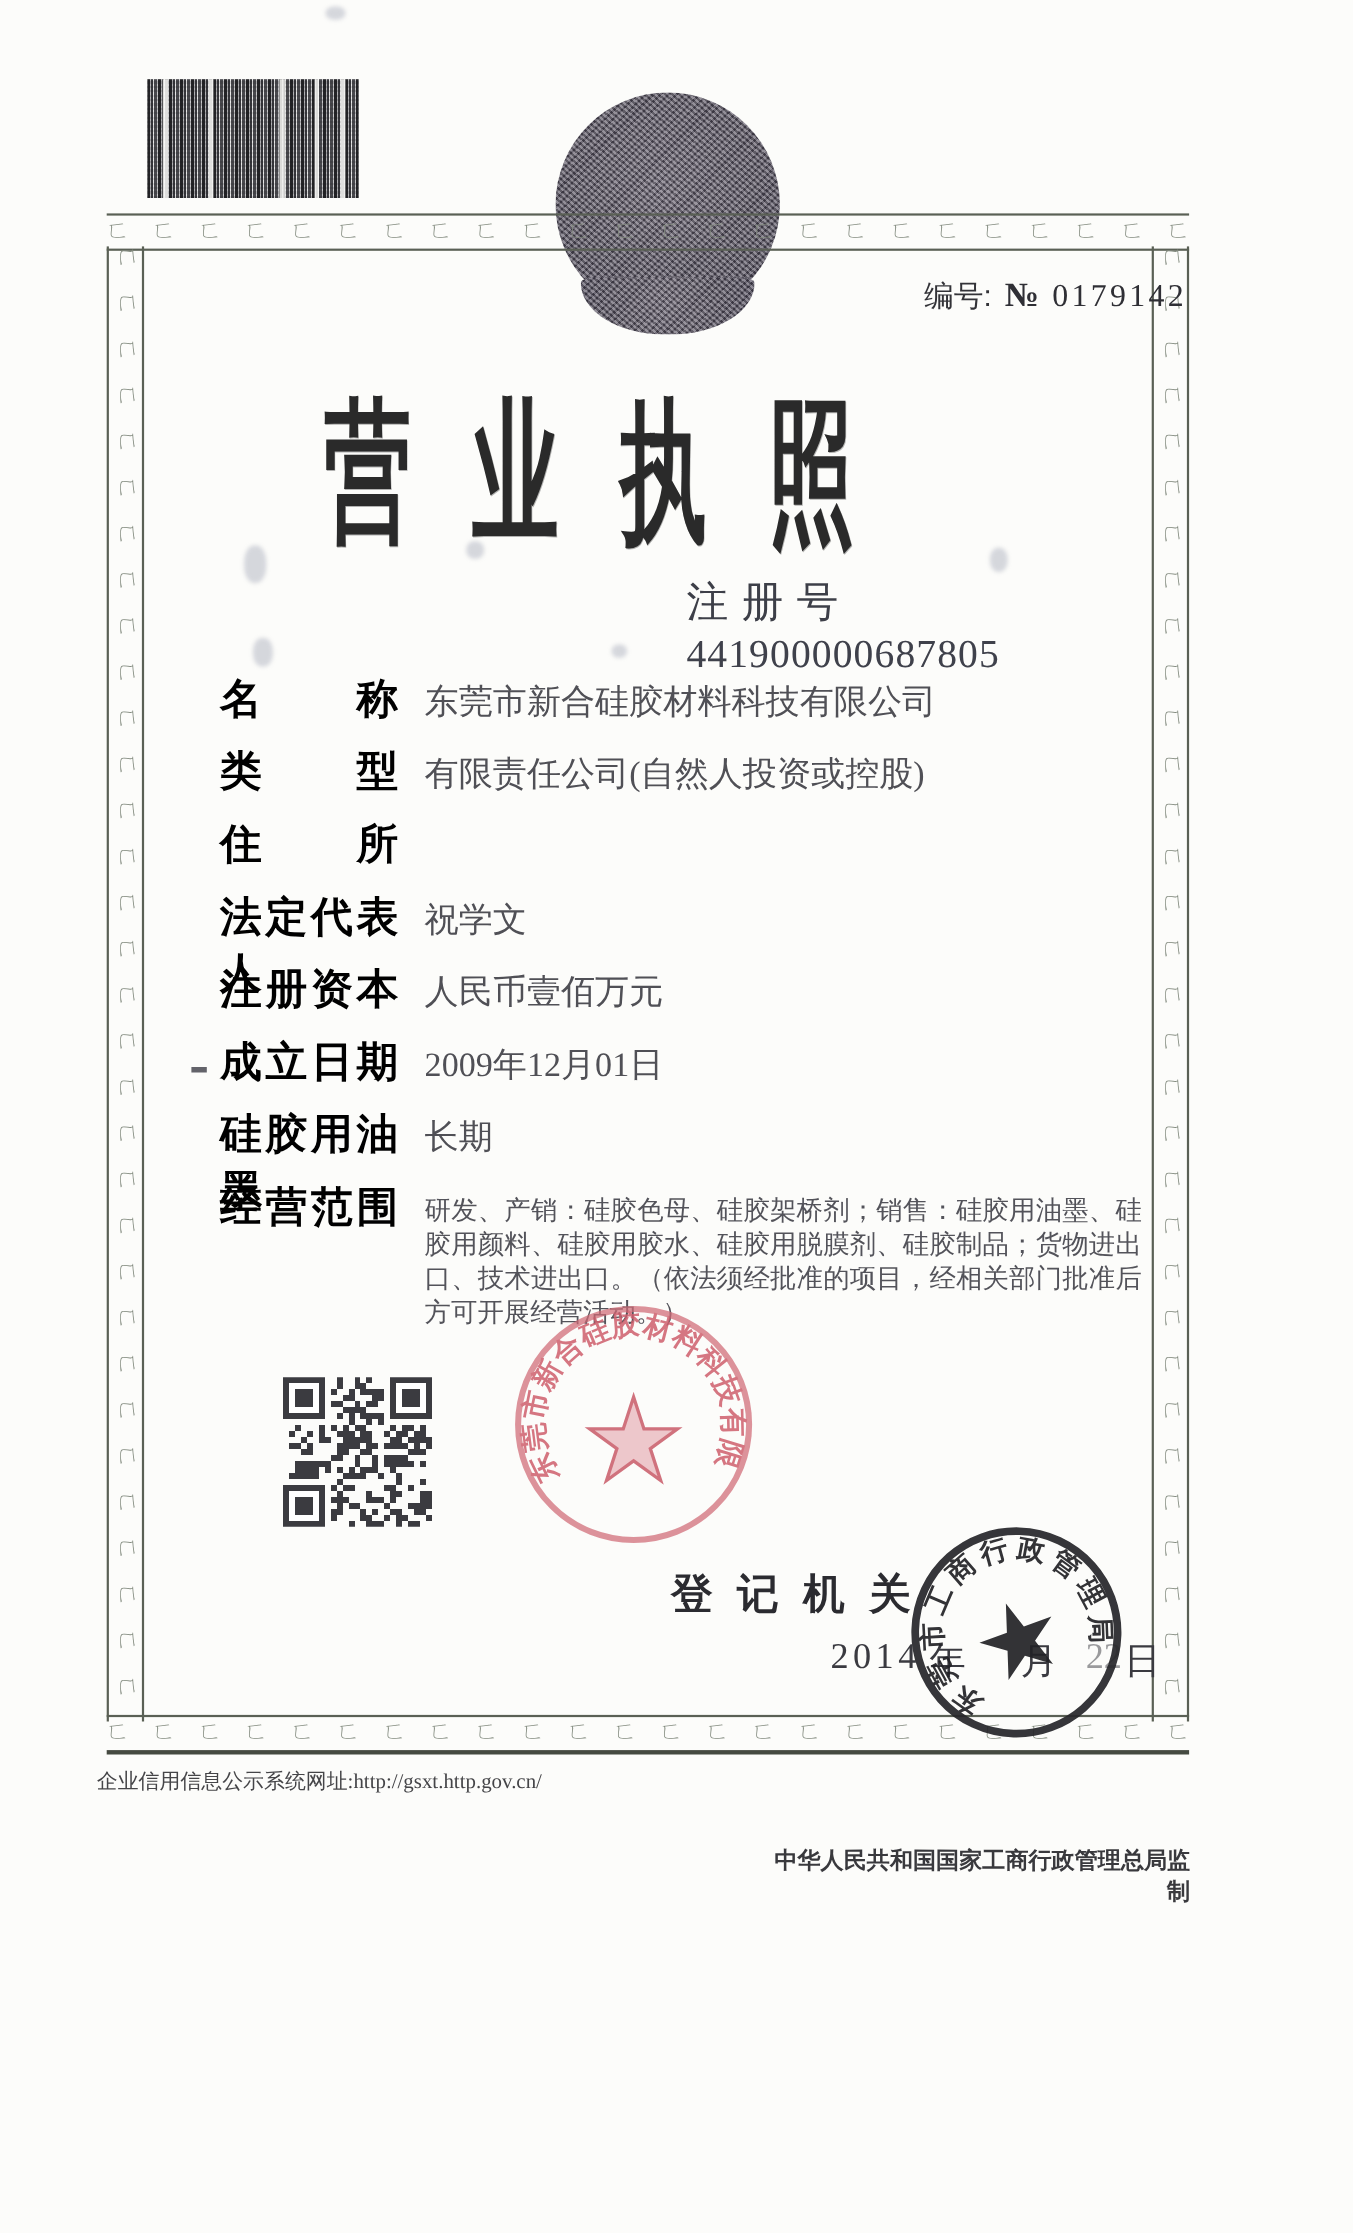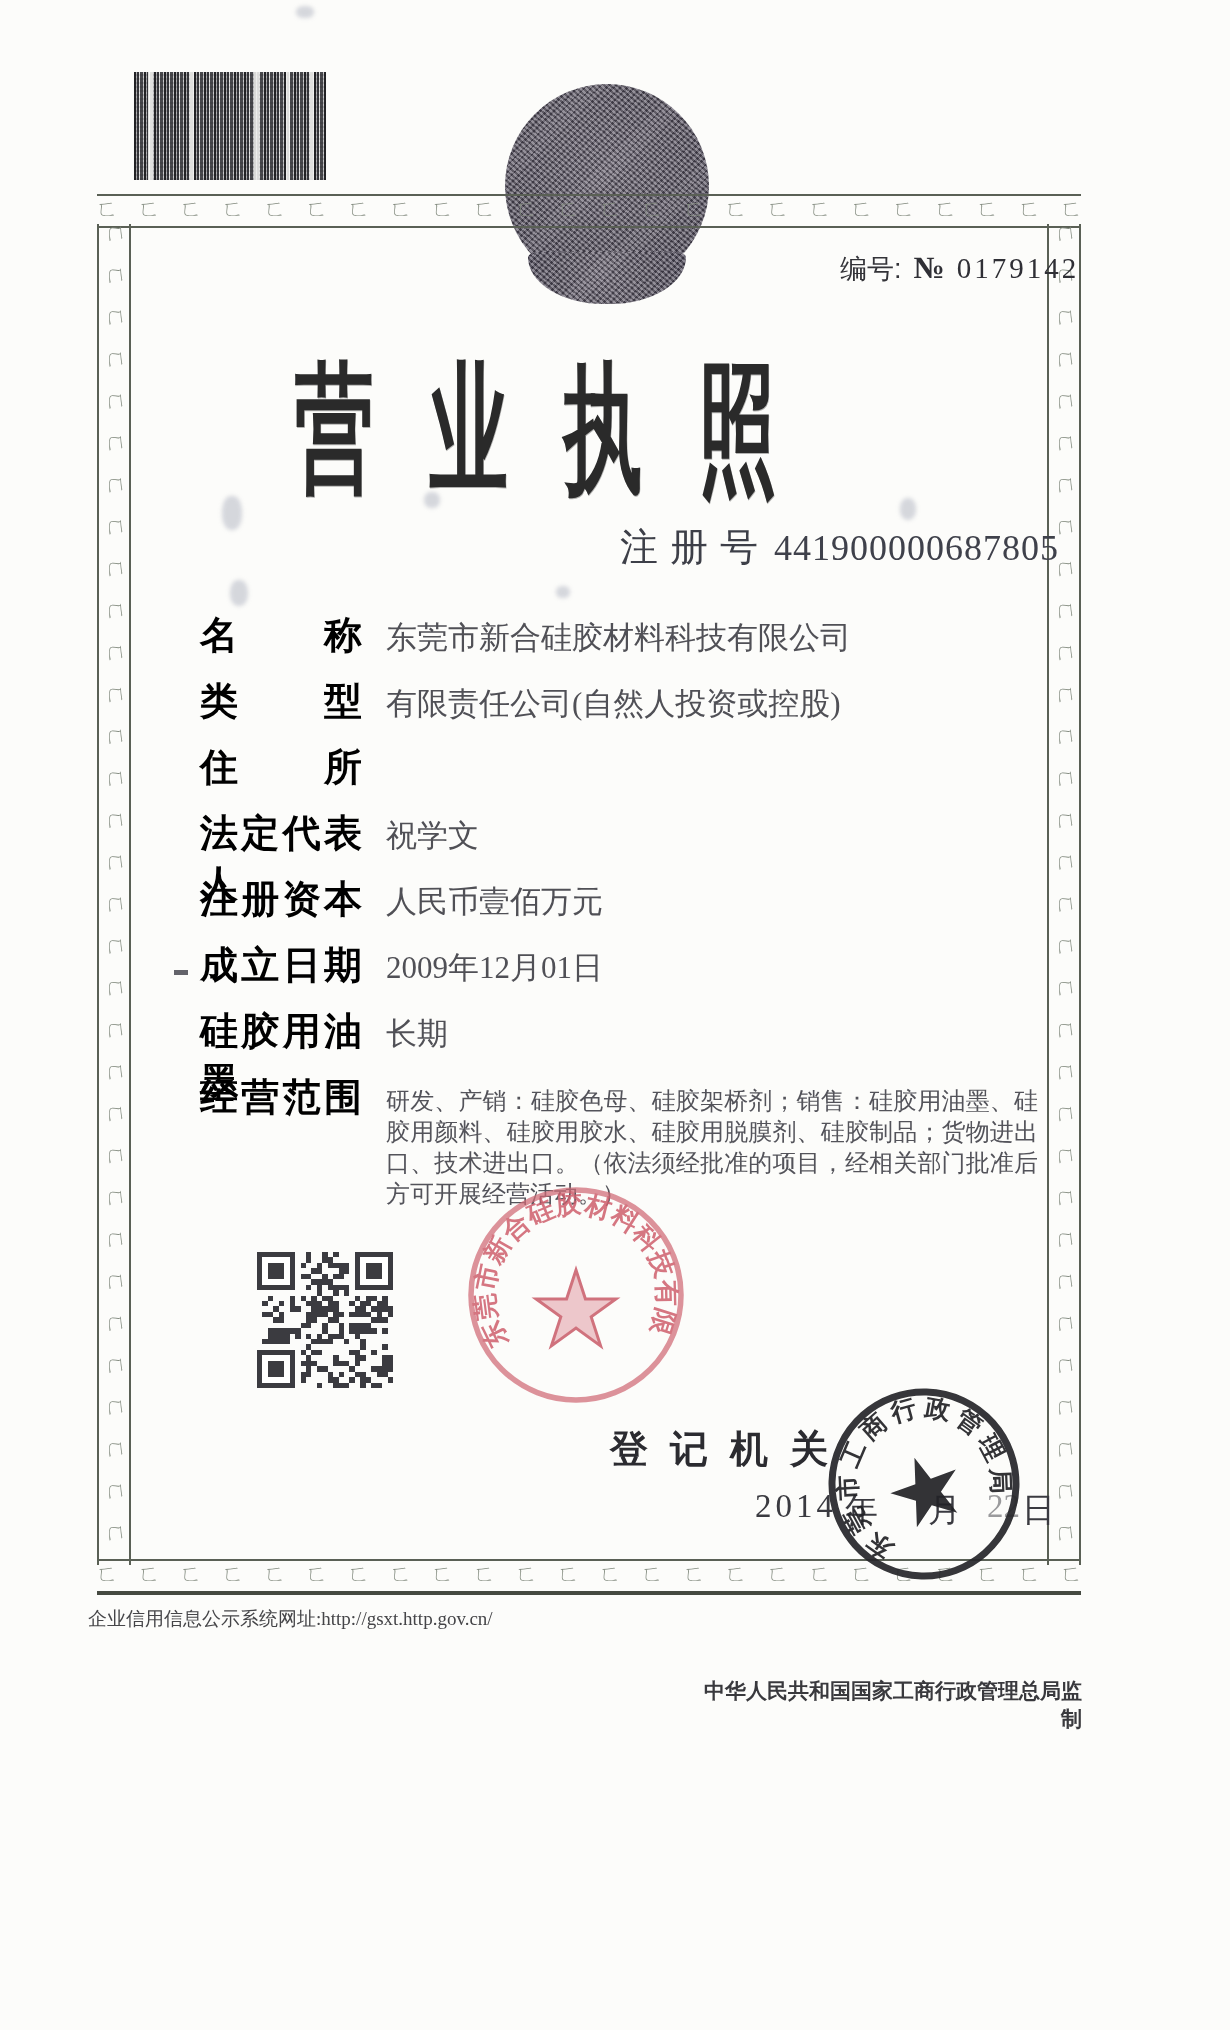--- a/index.html
+++ b/index.html
@@ -59,21 +59,21 @@
 
   
   .title{
     position:absolute; left:295px; top:336px; white-space:nowrap;
     font-size:140px; font-weight:900; letter-spacing:100px; color:#2a2a2a;
     transform:scale(.56,1); transform-origin:0 0;
     text-shadow:1px 1px 0 rgba(40,40,40,.35);
   }
 
   
-  .regline{position:absolute; left:620px; top:522px; display:flex; align-items:baseline;}
+  .regline{position:absolute; left:620px; top:522px; display:flex; align-items:baseline;flex-direction:column;}
   .reg-label{font-size:38px; letter-spacing:12px; color:#3d3f48; font-weight:500;}
   .reg-number{margin-left:4px; font-size:36px; color:#3f414b; letter-spacing:1px;}
 
   
   .fields{position:absolute; left:200px; top:610px; width:850px;}
   .row{display:flex; align-items:baseline; height:66px;}
   .flabel{
     flex:none; width:162px; font-size:38px; font-weight:700; color:#000000;
     text-align:justify; text-align-last:justify; text-justify:inter-character;
   }

